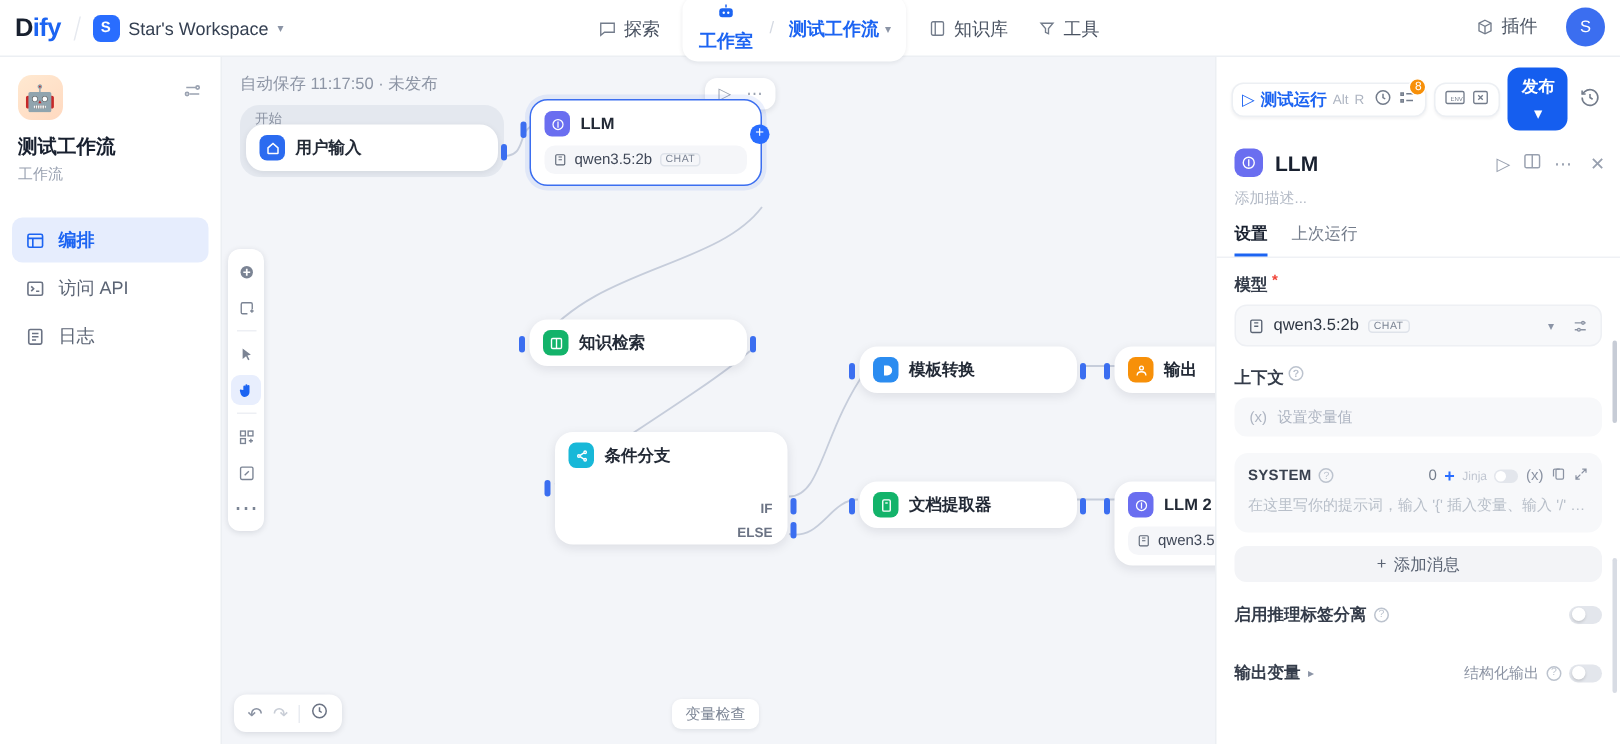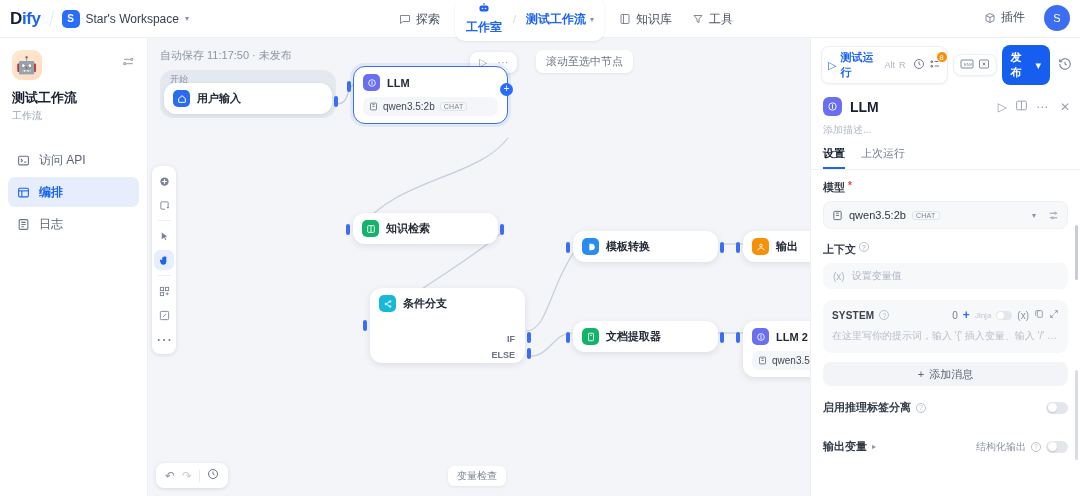--- a/index.html
+++ b/index.html
@@ -184,20 +184,21 @@
   .tb-ico { color: #737c8b; font-size: 11px; cursor: pointer; position: relative; }
   .badge-n {
     position: absolute; top: -7px; right: -7px; background: #f79009; color: #fff;
     font-size: 8px; border-radius: 50%; width: 12px; height: 12px;
     display: flex; align-items: center; justify-content: center; border: 1.5px solid #fff;
   }
   .btn-publish {
     background: #155eef; color: #fff; font-size: 11px; font-weight: bold;
     border-radius: 8px; padding: 5px 9px; display: flex; align-items: center; gap: 4px;
     cursor: pointer;
+    flex-direction: column;
   }
   .rp-head { display: flex; align-items: center; gap: 8px; padding: 6px 10px 0 12px; }
   .rp-title { font-size: 14px; font-weight: bold; color: #18202f; flex: 1; }
   .rp-head span.act { color: #98a0af; font-size: 12px; cursor: pointer; }
   .rp-desc { padding: 7px 12px 0 12px; font-size: 10px; color: #b3bac6; }
   .rp-tabs { display: flex; gap: 16px; padding: 9px 12px 0 12px; border-bottom: 1px solid #eff1f5; }
   .rp-tab { font-size: 11px; color: #737c8b; padding-bottom: 6px; cursor: pointer; }
   .rp-tab.active { color: #18202f; font-weight: bold; border-bottom: 2px solid #1c64f2; }
   .rp-body { padding: 10px 12px; position: relative; height: 358px; }
   .fld-label { font-size: 11px; font-weight: bold; color: #343c4a; display: flex; align-items: flex-start; gap: 3px; }
@@ -335,39 +336,39 @@
         <path d="M4 8h12"></path>
           <circle cx="18" cy="8" r="2"></circle>
           <path d="M20 16H8"></path>
           <circle cx="5" cy="16" r="2"></circle>
       </svg>
     </div>
     <div class="app-title">测试工作流</div>
     <div class="app-sub">工作流</div>
   </div>
   <div class="menu">
+    <div class="menu-item active">
+      <span class="ico">
+        <svg width="13" height="13" viewBox="0 0 24 24" fill="none" stroke="#1c64f2" stroke-width="2">
+            <rect x="3" y="4" width="18" height="16" rx="2"></rect>
+            <path d="M3 9h18"></path>
+            <path d="M9 9v11"></path>
+          </svg>
+      </span>
+      <span>编排</span>
+    </div>
     <div class="menu-item">
       <span class="ico">
         <svg width="13" height="13" viewBox="0 0 24 24" fill="none" stroke="#6b7384" stroke-width="2">
             <rect x="3" y="4" width="18" height="16" rx="2"></rect>
             <path d="M7 9l3 3-3 3"></path>
             <path d="M13 15h4"></path>
           </svg>
       </span>
       <span>访问 API</span>
-    </div>
-    <div class="menu-item active">
-      <span class="ico">
-        <svg width="13" height="13" viewBox="0 0 24 24" fill="none" stroke="#1c64f2" stroke-width="2">
-            <rect x="3" y="4" width="18" height="16" rx="2"></rect>
-            <path d="M3 9h18"></path>
-            <path d="M9 9v11"></path>
-          </svg>
-      </span>
-      <span>编排</span>
     </div>
     <div class="menu-item">
       <span class="ico">
         <svg width="13" height="13" viewBox="0 0 24 24" fill="none" stroke="#6b7384" stroke-width="2">
             <rect x="4" y="3" width="16" height="18" rx="2"></rect>
             <path d="M8 8h8M8 12h8M8 16h5"></path>
           </svg>
       </span>
       <span>日志</span>
     </div>
@@ -380,21 +381,20 @@
     <path d="M188 66 C 205 66, 195 45, 212 45" stroke="#c6cddb" stroke-width="1.3" fill="none"></path>
     <path d="M360 100 C 330 140, 250 140, 212 190" stroke="#c6cddb" stroke-width="1.2" fill="none"></path>
     <path d="M352 196 C 330 215, 290 240, 222 285" stroke="#c6cddb" stroke-width="1.2" fill="none"></path>
     <path d="M378 293 C 400 293, 400 250, 430 208" stroke="#c6cddb" stroke-width="1.2" fill="none"></path>
     <path d="M378 318 C 400 322, 405 295, 424 295" stroke="#c6cddb" stroke-width="1.2" fill="none"></path>
     <path d="M572 206 L 596 206" stroke="#c6cddb" stroke-width="1.2" fill="none"></path>
     <path d="M570 295 L 596 295" stroke="#c6cddb" stroke-width="1.2" fill="none"></path>
   </svg>
 
   <div class="autosave">自动保存 11:17:50 · 未发布</div>
-  <div class="scroll-pill">滚动至选中节点</div>
 
   <div class="node-actions">
     <span>▷</span>
     <span>⋯</span>
   </div>
 
   <div class="rail">
     <div>
       <svg width="11" height="11" viewBox="0 0 24 24" fill="#7b8494">
           <circle cx="12" cy="12" r="9"></circle>

